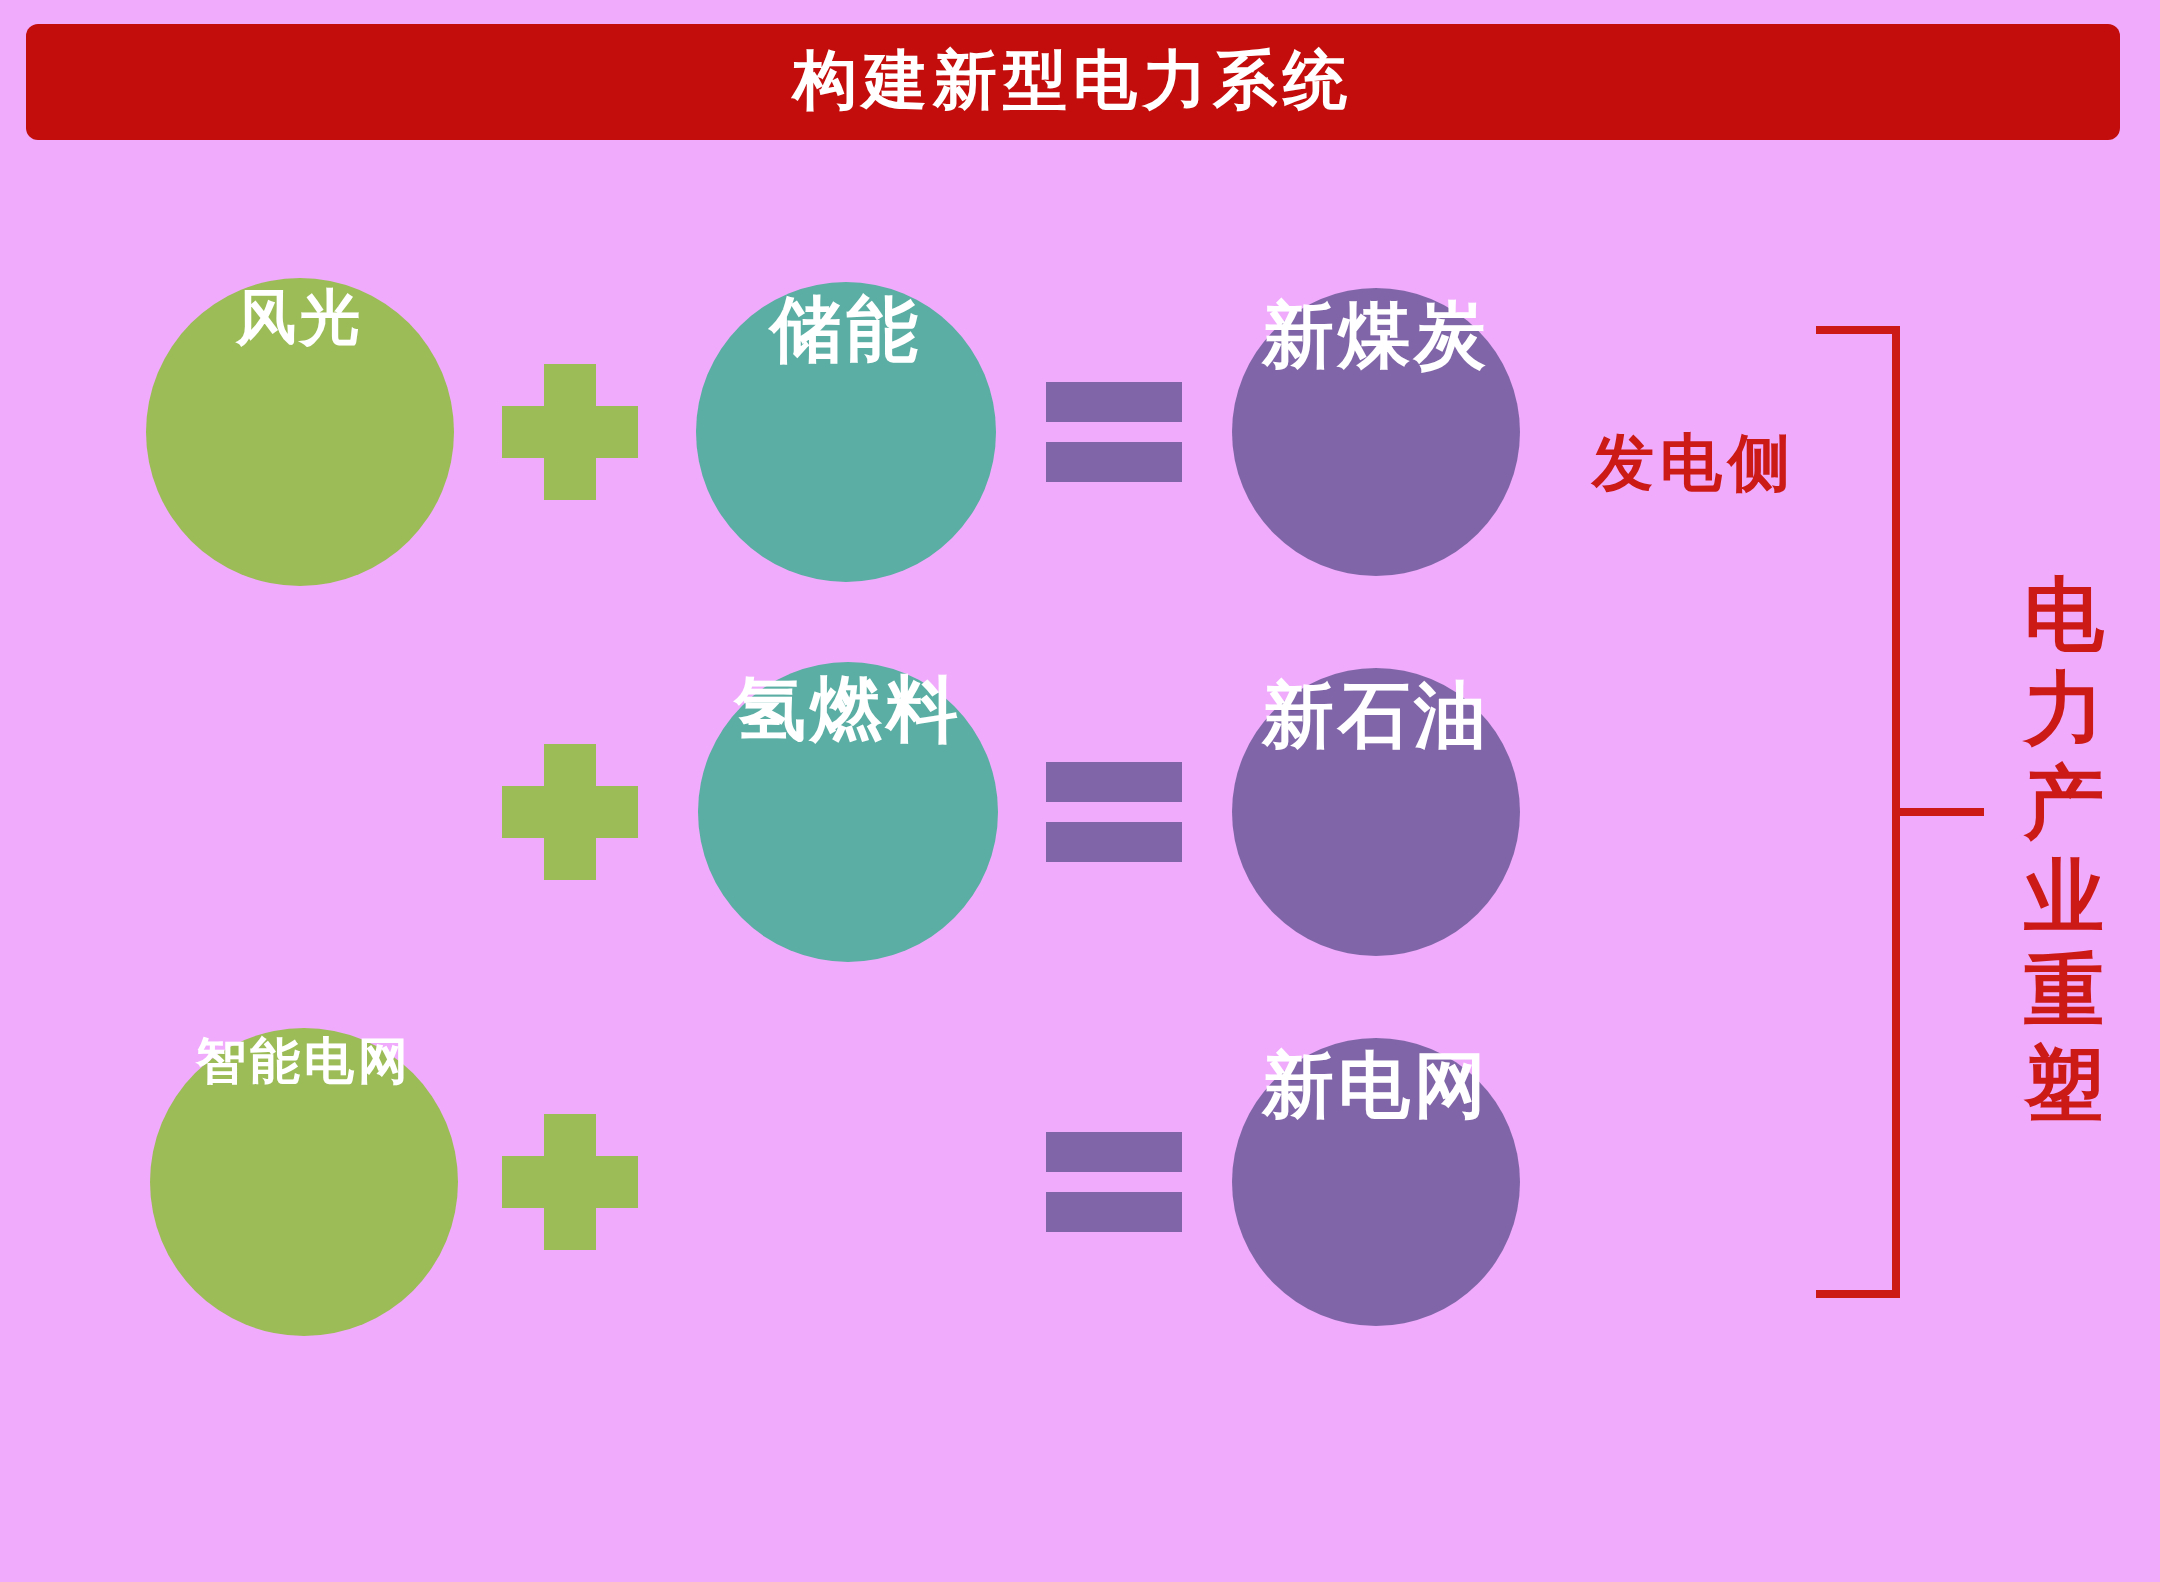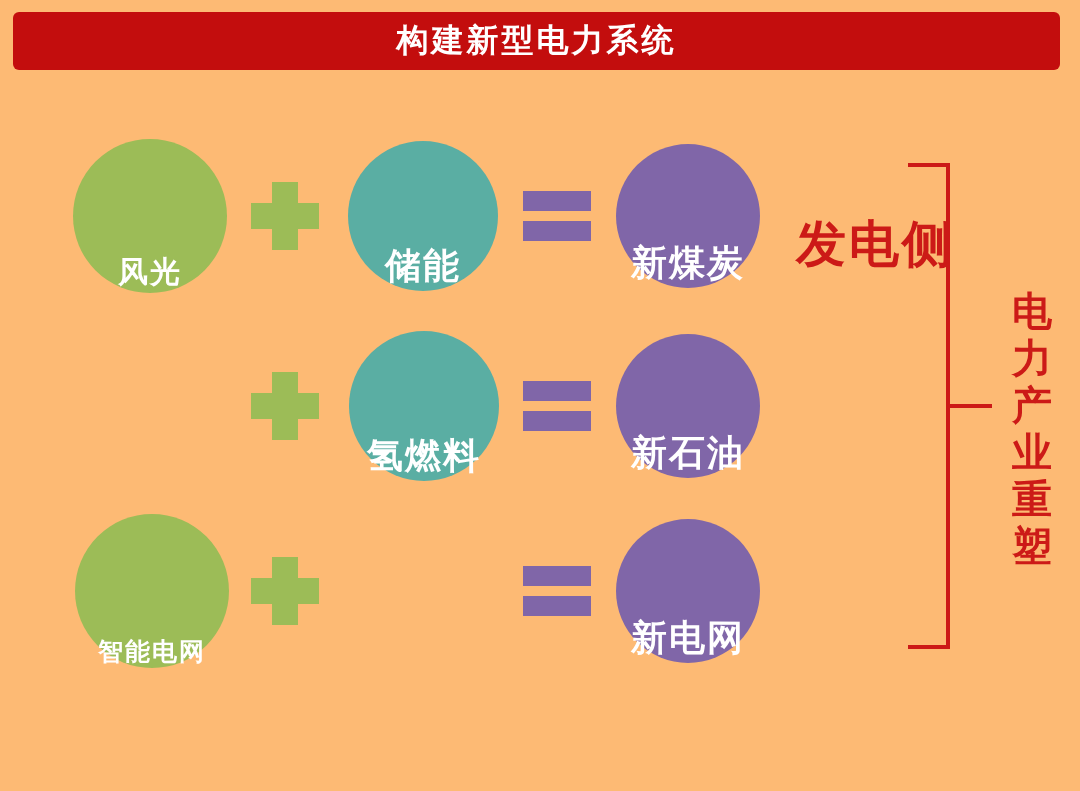--- a/index.html
+++ b/index.html
@@ -1,23 +1,23 @@
 <!DOCTYPE html>
 <html><head>
 <meta charset="utf-8">
 <style>
   * { margin: 0; padding: 0; box-sizing: border-box; }
   html, body { background: #ffffff; }
   .canvas {
     position: relative;
     width: 1080px;
     height: 791px;
-    background: #fdba74;
+    background: #f0abfc;
     overflow: hidden;
-    font-family: Liberation Serif, serif;
+    font-family: Liberation Mono, monospace;
   }
 
   
   .banner {
     position: absolute;
     left: 13px; top: 12px;
     width: 1047px; height: 58px;
     background: #c30d0d;
     border-radius: 6px;
     display: flex; align-items: center; justify-content: center;
@@ -27,21 +27,21 @@
     font-size: 32px;
     font-weight: bold;
     letter-spacing: 3px;
     white-space: nowrap;
   }
 
   
   .circle {
     position: absolute;
     border-radius: 50%;
-    display: flex; align-items: flex-end; justify-content: center;
+    display: flex; align-items: flex-start; justify-content: center;
   }
   .circle.green  { background: #9cbc57; }
   .circle.teal   { background: #5aaea3; }
   .circle.purple { background: #8066a8; }
   .circle-label {
     color: #ffffff;
     font-size: 36px;
     font-weight: bold;
     letter-spacing: 2px;
     white-space: nowrap;
@@ -55,21 +55,21 @@
   .equals { position: absolute; width: 68px; height: 50px; }
   .equals .bar { position: absolute; left: 0; width: 68px; height: 20px; background: #8066a8; }
   .equals .b1 { top: 0; }
   .equals .b2 { top: 30px; }
 
   
   .side-label {
     position: absolute;
     left: 796px;
     color: #cc1a17;
-    font-size: 50px;
+    font-size: 31px;
     font-weight: bold;
     letter-spacing: 3px;
     white-space: nowrap;
   }
 
   
   .bracket-seg { position: absolute; background: #cc1a17; }
   .bracket-top    { left: 908px; top: 163px; width: 42px; height: 4px; }
   .bracket-vert   { left: 946px; top: 163px; width: 4px;  height: 486px; }
   .bracket-bottom { left: 908px; top: 645px; width: 42px; height: 4px; }

